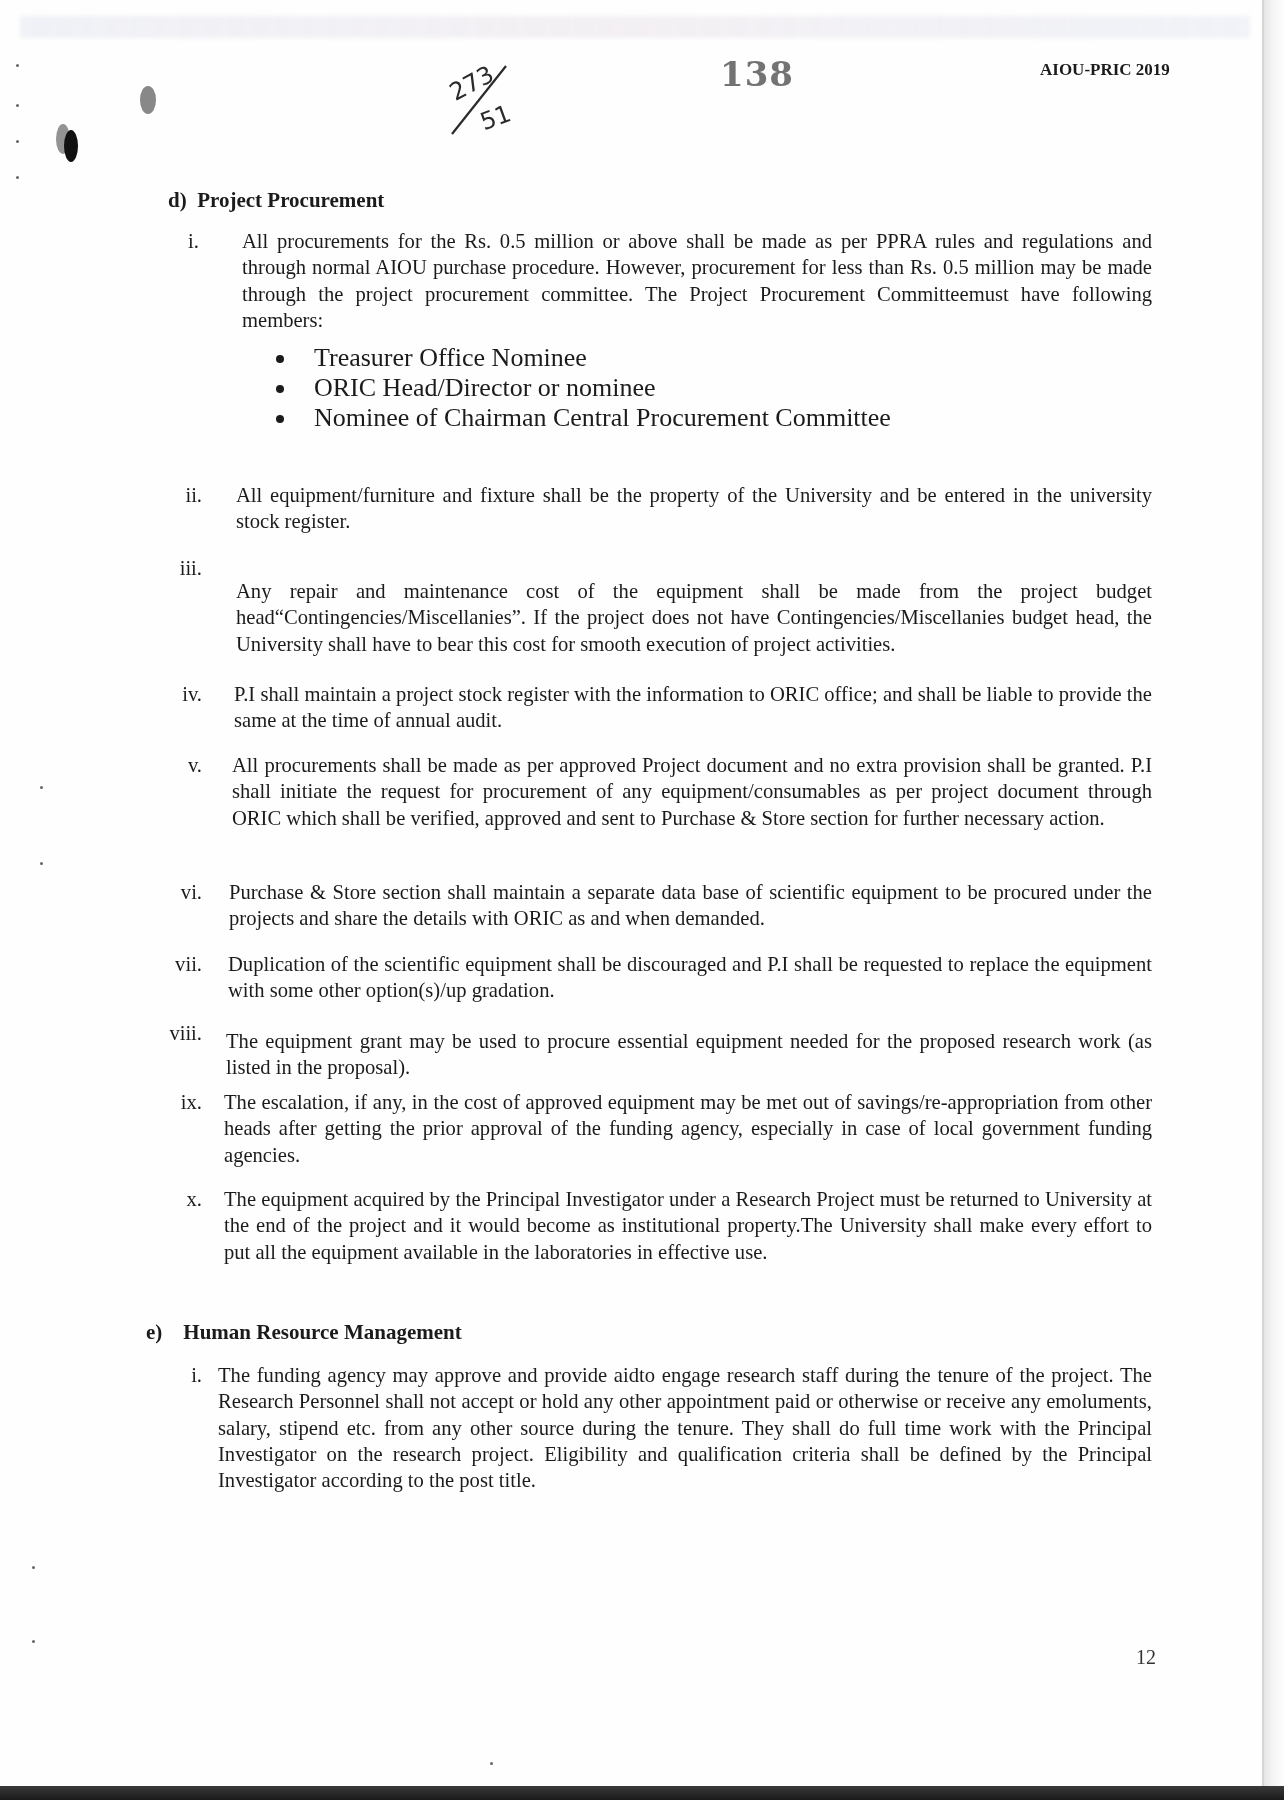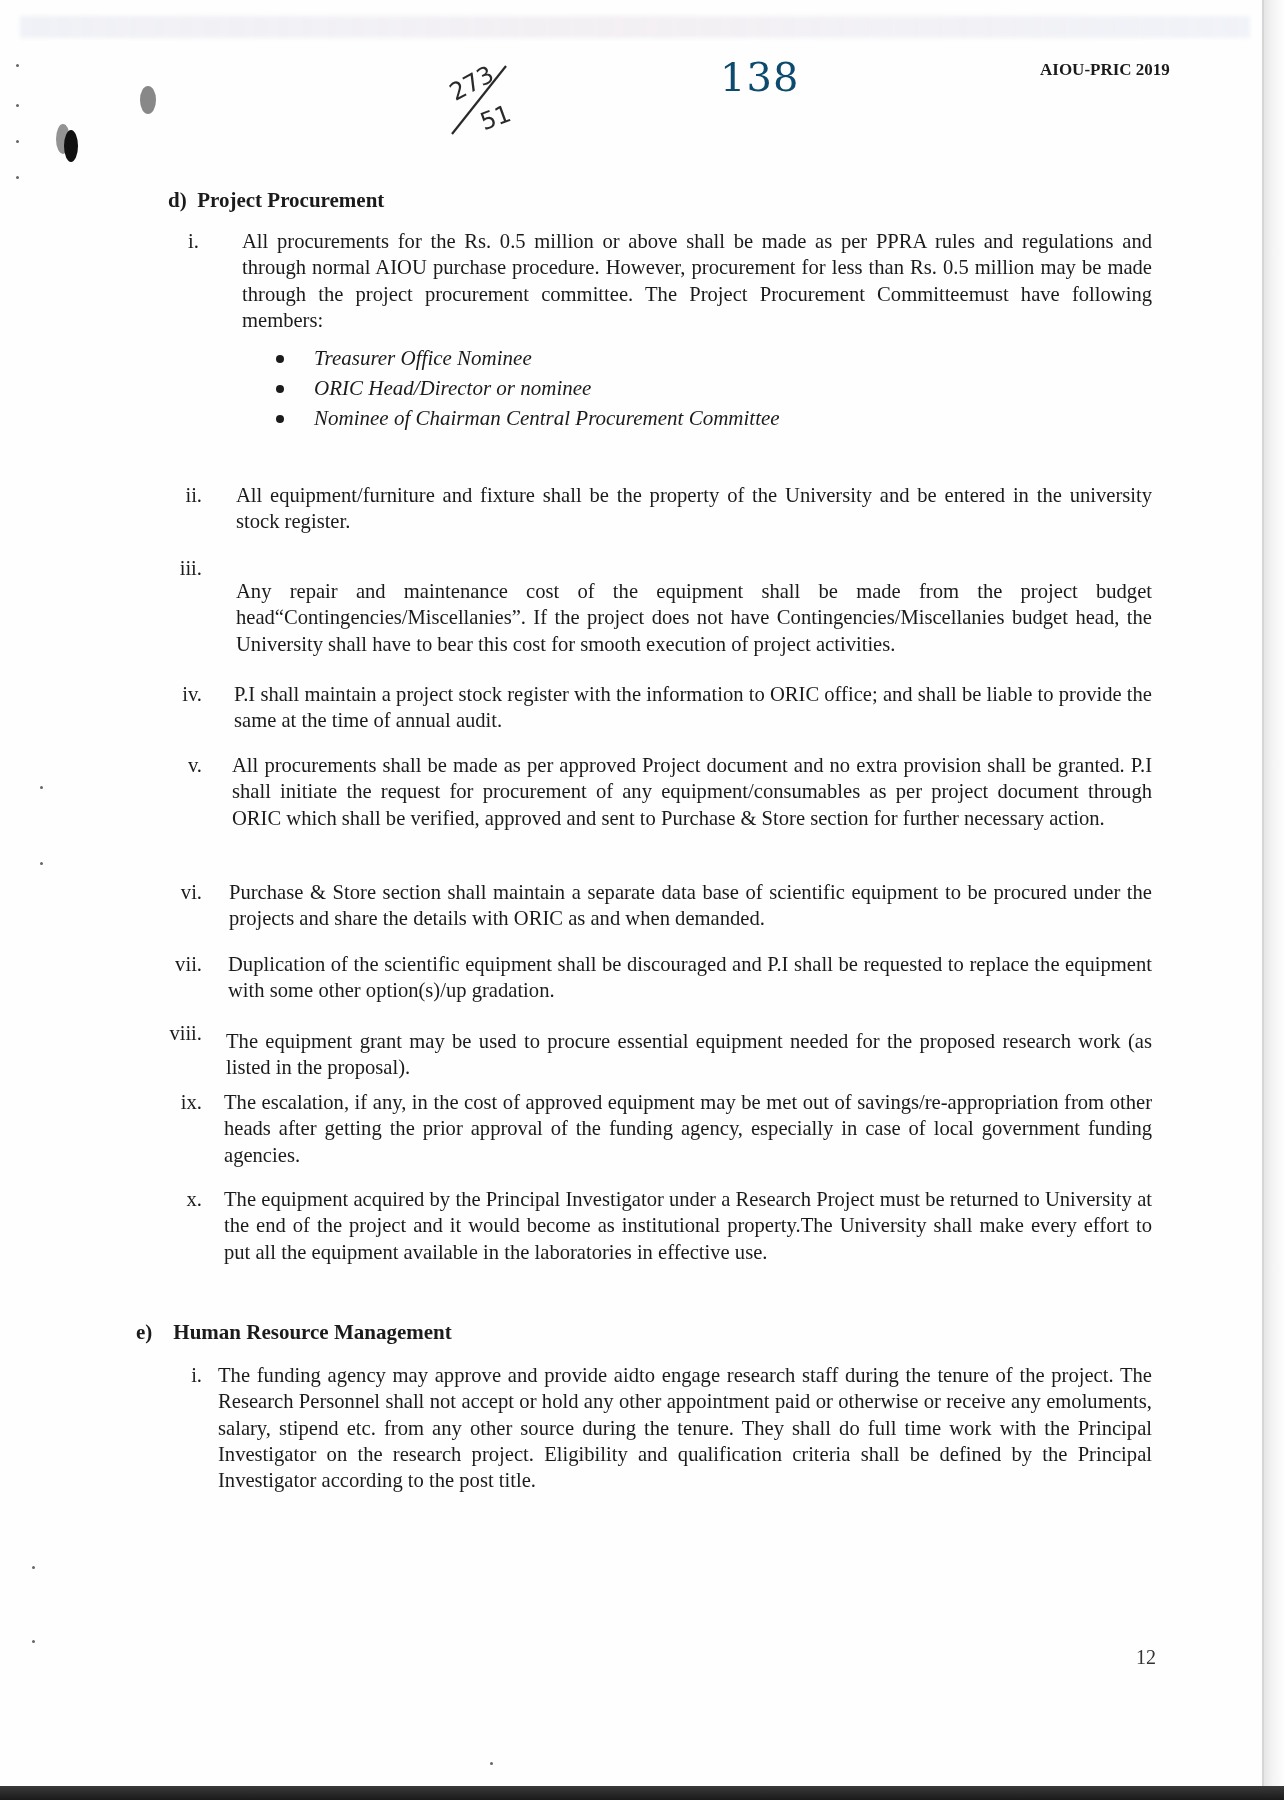--- a/index.html
+++ b/index.html
@@ -25,38 +25,38 @@
     .top-noise {
       position: absolute; left: 20px; top: 16px; width: 1230px; height: 22px;
       background: linear-gradient(to right, rgba(200,205,225,0.25), rgba(225,215,225,0.35), rgba(200,210,230,0.25));
       filter: blur(2px);
     }
     .handwritten {
       position: absolute; left: 440px; top: 52px; width: 90px; height: 90px;
     }
     .stamp-number {
       position: absolute; left: 720px; top: 54px;
-      font-family: "DejaVu Serif", serif; font-weight: normal; font-size: 40px;
-      letter-spacing: 1px; color: #0c4a6e;
+      font-family: "DejaVu Serif", serif; font-weight: bold; font-size: 34px;
+      letter-spacing: 1px; color: #737373;
     }
     .doc-code {
       position: absolute; left: 1040px; top: 60px;
       font-family: "Liberation Serif", serif; font-weight: bold; font-size: 17px;
     }
     .punch { position: absolute; border-radius: 50%; background: #111; }
     .dot { position: absolute; width: 3px; height: 3px; border-radius: 50%; background: #666; }
 
     .section-heading {
       position: absolute; font-weight: bold; font-size: 21px;
     }
     .item { position: absolute; font-size: 20.6px; line-height: 26.3px; }
     .item .num { position: absolute; text-align: right; }
     .item .text { position: absolute; text-align: justify; }
     .item .text b { font-weight: normal; }
-    .bullets { position: absolute; list-style: none; margin: 0; padding: 0; font-size: 21px; font-style: italic; }
+    .bullets { position: absolute; list-style: none; margin: 0; padding: 0; font-size: 26px; }
     .bullets li { position: relative; height: 30px; line-height: 30px; padding-left: 38px; }
     .bullets li .bullet {
       position: absolute; left: 0; top: 12px; width: 8px; height: 8px; border-radius: 50%; background: #1b1b1b;
     }
     .page-number {
       position: absolute; left: 1136px; top: 1646px; font-size: 20px; color: #333;
     }
   </style>
 </head>
 <body>
@@ -141,21 +141,21 @@
   <div class="item" style="left:0;top:1089px;">
     <span class="num" style="left:140px;width:62px;">ix.</span>
     <div class="text" style="left:224px;width:928px;">The escalation, if any, in the cost of approved equipment may be met out of savings/re-appropriation from other heads after getting the prior approval of the funding agency, especially in case of local government funding agencies.</div>
   </div>
 
   <div class="item" style="left:0;top:1186px;">
     <span class="num" style="left:140px;width:62px;">x.</span>
     <div class="text" style="left:224px;width:928px;">The equipment acquired by the Principal Investigator under a Research Project must be returned to University at the end of the project and it would become as institutional property.The University shall make every effort to put all the equipment available in the laboratories in effective use.</div>
   </div>
 
-  <div class="section-heading" style="left:136px;top:1320px;">
+  <div class="section-heading" style="left:146px;top:1320px;">
     <span>e)</span>&nbsp;&nbsp;&nbsp;
     <span>Human Resource Management</span>
   </div>
   <div class="item" style="left:0;top:1362px;">
     <span class="num" style="left:150px;width:52px;">i.</span>
     <div class="text" style="left:218px;width:934px;">The funding agency may approve and provide aidto engage research staff during the tenure of the project. The Research Personnel shall not accept or hold any other appointment paid or otherwise or receive any emoluments, salary, stipend etc. from any other source during the tenure. They shall do full time work with the Principal Investigator on the research project. Eligibility and qualification criteria shall be defined by the Principal Investigator according to the post title.</div>
   </div>
 
   <div class="page-number">12</div>
 </div>

